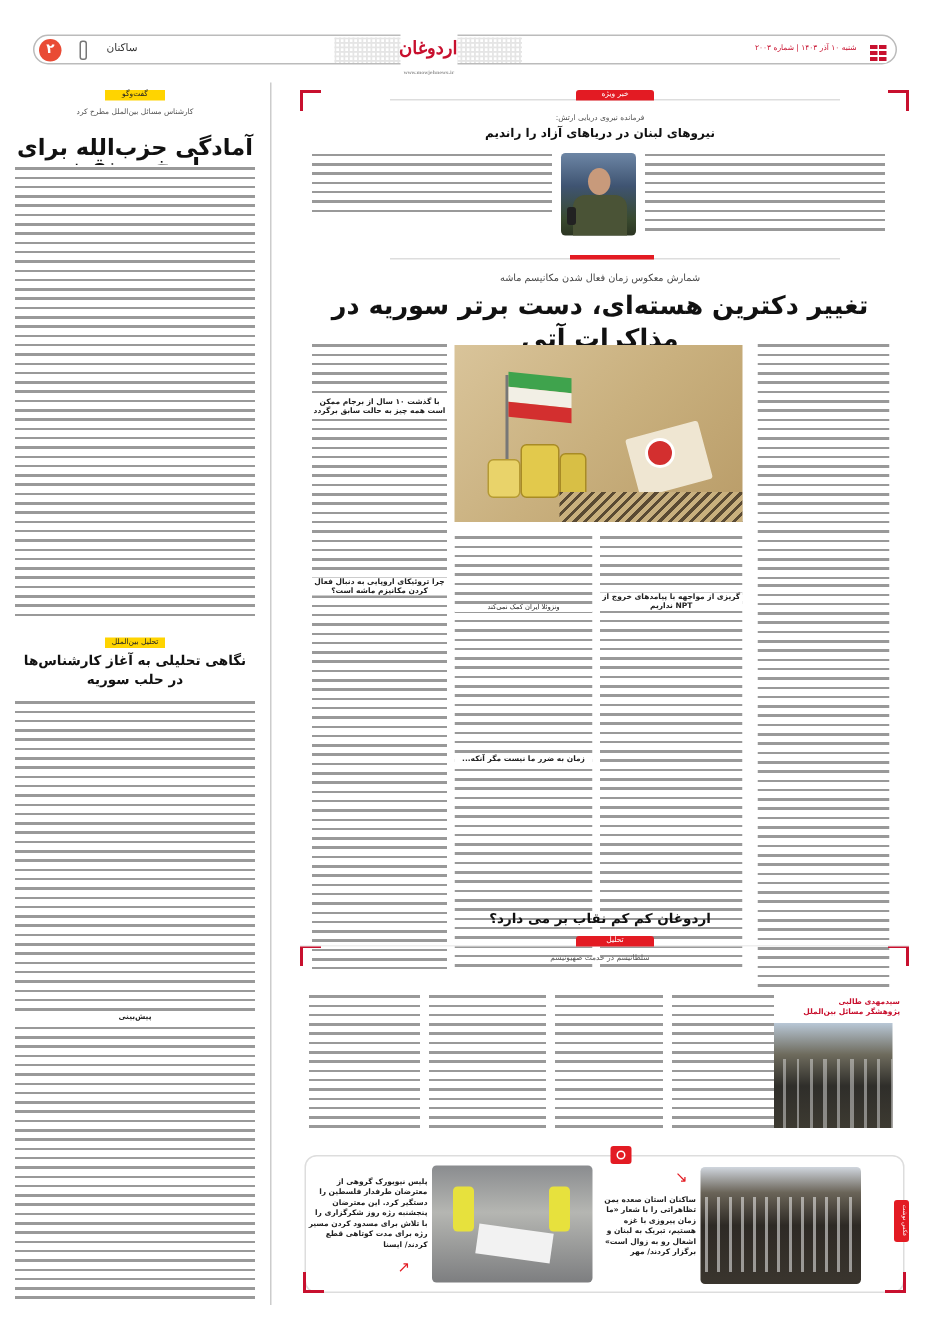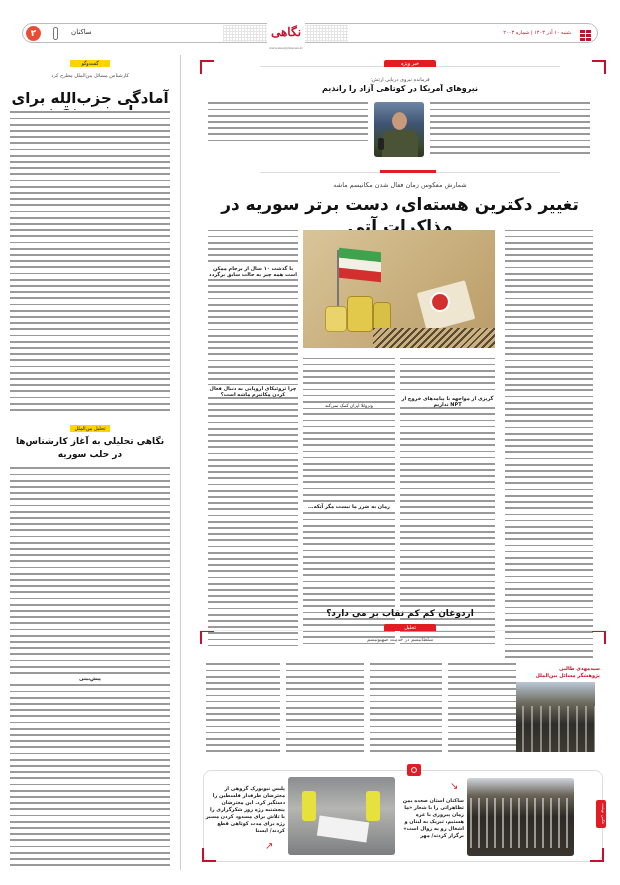--- a/index.html
+++ b/index.html
@@ -28,36 +28,36 @@
 .sub{font-weight:bold;color:#222;font-size:5px;text-align:center}
 .photo{position:absolute;overflow:hidden;border-radius:3px}
 .caption{position:absolute;font-size:5px;font-weight:bold;color:#222;line-height:7px;text-align:right}
 .redbox{position:absolute;background:#e31b23;color:#fff;font-size:5px;writing-mode:vertical-rl;text-align:center;border-radius:2px}
 </style>
 </head>
 <body>
 
 <div class="masthead">
   <div class="mh-grid"></div>
-  <div class="logo"><span>نگاهی</span><small>www.mowjehnews.ir</small></div>
+  <div class="logo"><span>اردوغان</span><small>www.mowjehnews.ir</small></div>
   <div class="corner-icon"><i></i><i></i></div>
   <div class="date">شنبه ۱۰ آذر ۱۴۰۳ | شماره ۲۰۰۳</div>
   <div class="page-num">۲</div>
   <div class="pen-icon"></div>
   <div class="section-name">ساکنان</div>
 </div>
 
 <div class="vline" style="left:180px;top:55px;height:815px"></div>
 
 <div class="bracket" style="left:200px;top:60px;border-width:2px 0 0 2px"></div>
 <div class="bracket" style="left:592px;top:60px;border-width:2px 2px 0 0"></div>
 <div class="hline" style="left:260px;top:66px;width:300px"></div>
 <div class="tag" style="left:384px;top:60px;width:52px">خبر ویژه</div>
 <div class="kicker" style="left:200px;top:76px;width:400px">فرمانده نیروی دریایی ارتش:</div>
-<div class="headline" style="left:200px;top:84px;width:400px;font-size:8px">نیروهای آمریکا در کوتاهی آزاد را راندیم</div>
+<div class="headline" style="left:200px;top:84px;width:400px;font-size:8px">نیروهای لبنان در دریاهای آزاد را راندیم</div>
 <div class="body" style="left:430px;top:101px;width:160px;height:55px">
     <span class="fill"></span>
   </div>
 <div class="photo" style="left:374px;top:102px;width:50px;height:55px;background:linear-gradient(180deg,#6d86a5 0%,#3f5472 40%,#394a2f 80%,#2c3522 100%)">
   <div style="position:absolute;left:18px;top:10px;width:15px;height:18px;border-radius:50%;background:#c89a7b"></div>
   <div style="position:absolute;left:8px;top:28px;width:36px;height:30px;background:#4a5336;border-radius:8px 8px 0 0"></div>
   <div style="position:absolute;left:4px;top:36px;width:6px;height:12px;background:#222;border-radius:2px"></div>
 </div>
 <div class="body" style="left:208px;top:101px;width:160px;height:45px">
     <span class="fill"></span>

